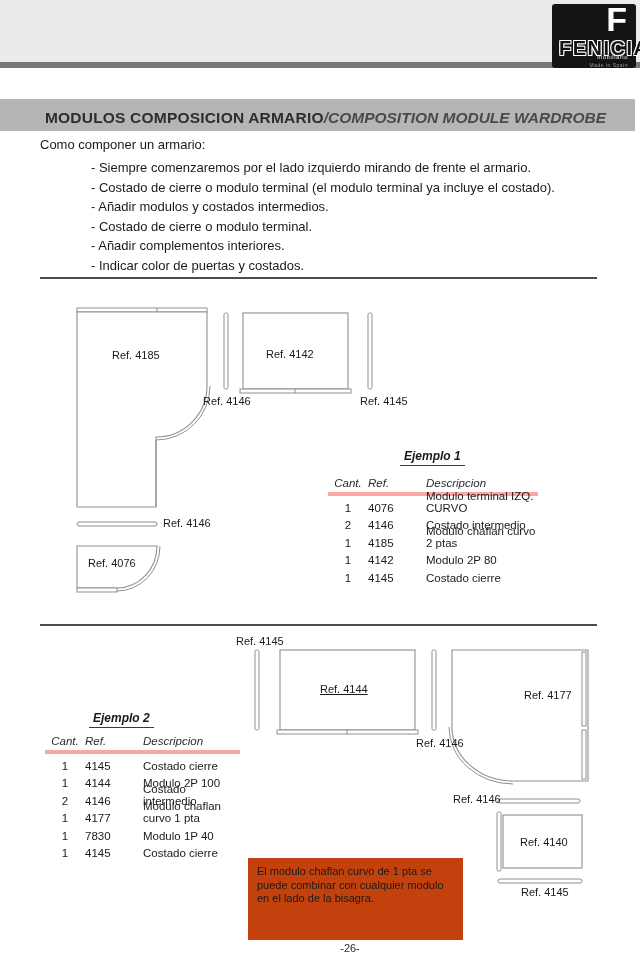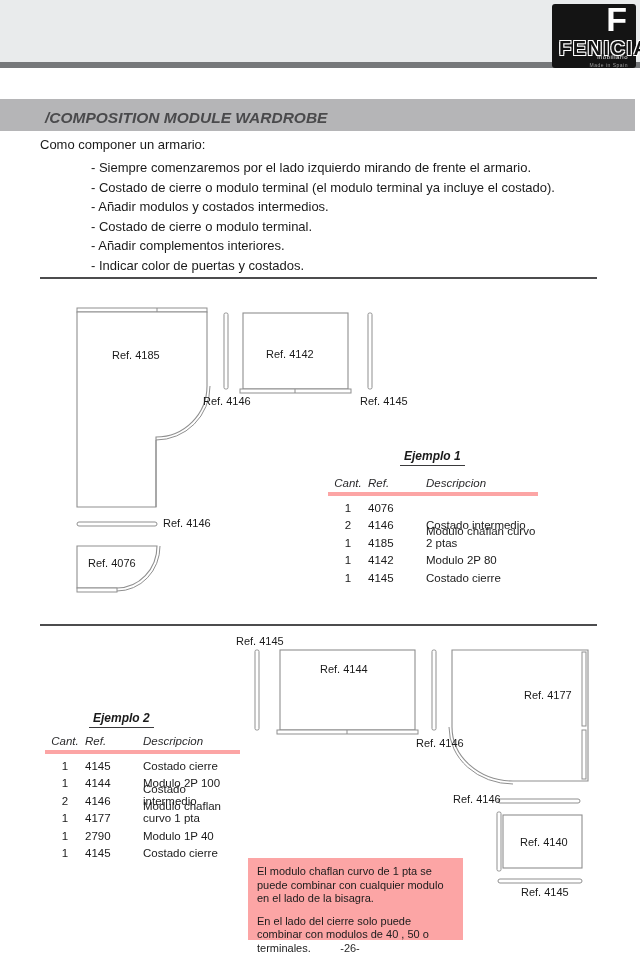--- a/index.html
+++ b/index.html
@@ -45,39 +45,40 @@
             padding:0 4px 2px 4px;color:#1a1a1a;}
   .reftable{font-size:11.5px;}
   .reftable .thead{display:flex;font-style:italic;color:#2a2a2c;border-bottom:4px solid #fca5a5;
                    padding-bottom:3px;}
   .reftable .trow{display:flex;height:17.5px;align-items:flex-end;}
   .reftable .c-cant{width:40px;text-align:center;flex:none;}
   .reftable .c-ref{width:52px;text-align:left;flex:none;}
   .reftable .c-desc{flex:1;text-align:left;padding-left:6px;}
 
   
-  .notebox{left:248px;top:858px;width:215px;height:82px;background:#fca5a5;box-sizing:border-box;
+  .notebox{left:248px;top:858px;width:215px;height:82px;background:#c2410c;box-sizing:border-box;
            padding:7px 9px;font-size:11px;line-height:13.5px;color:#1b1b1b;}
   .notebox .p2{margin-top:9px;}
 
   .pagenum{left:320px;top:942px;width:60px;text-align:center;font-size:11px;color:#2a2a2a;}
 </style>
 </head>
 <body>
 
 <div class="page">
 
   <div class="abs topband"></div>
   <div class="abs darkstrip"></div>
 
   <div class="abs banner banner1">
     <span class="es">ARMARIOS PUERTAS BATIENTES</span>
       <span class="sep"> / </span>
   </div>
   <div class="abs banner banner2">
+    <span class="es">MODULOS COMPOSICION ARMARIO</span>
       <span class="sep"> / </span>
       <span class="en">COMPOSITION MODULE WARDROBE</span>
   </div>
 
   <div class="abs logo">
     <span class="fglyph">F</span>
     <span class="brand">FENICIA</span>
     <span class="sub">mobiliario</span>
     <span class="made">Made in Spain</span>
   </div>
@@ -132,20 +133,21 @@
   <span class="abs ej-title" style="left:400px;top:449px;">Ejemplo 1</span>
   <div class="abs reftable" style="left:328px;top:477px;width:210px;">
     <div class="thead">
       <span class="c-cant">Cant.</span>
       <span class="c-ref">Ref.</span>
       <span class="c-desc">Descripcion</span>
     </div>
     <div class="trow">
       <span class="c-cant">1</span>
       <span class="c-ref">4076</span>
+      <span class="c-desc">Modulo terminal IZQ. CURVO</span>
     </div>
     <div class="trow">
       <span class="c-cant">2</span>
       <span class="c-ref">4146</span>
       <span class="c-desc">Costado intermedio</span>
     </div>
     <div class="trow">
       <span class="c-cant">1</span>
       <span class="c-ref">4185</span>
       <span class="c-desc">Modulo chaflan curvo 2 ptas</span>
@@ -187,21 +189,21 @@
 
     <g>
       <rect class="thin" x="267" y="182" width="4" height="59" rx="1.5"></rect>
       <rect class="panel" x="273" y="185" width="79" height="53"></rect>
     </g>
 
     <rect class="thin" x="268" y="249" width="84" height="4" rx="2"></rect>
   </svg>
 
   <span class="abs dlabel" style="left:236px;top:635px;">Ref. 4145</span>
-  <span class="abs dlabel" style="left:320px;top:663px;">Ref. 4144</span>
+  <span class="abs dlabel" style="left:320px;top:683px;text-decoration:underline;">Ref. 4144</span>
   <span class="abs dlabel" style="left:416px;top:737px;">Ref. 4146</span>
   <span class="abs dlabel" style="left:524px;top:689px;">Ref. 4177</span>
   <span class="abs dlabel" style="left:453px;top:793px;">Ref. 4146</span>
   <span class="abs dlabel" style="left:520px;top:836px;">Ref. 4140</span>
   <span class="abs dlabel" style="left:521px;top:886px;">Ref. 4145</span>
 
   <span class="abs ej-title" style="left:89px;top:711px;">Ejemplo 2</span>
   <div class="abs reftable" style="left:45px;top:735px;width:195px;">
     <div class="thead">
       <span class="c-cant">Cant.</span>
@@ -223,30 +225,29 @@
       <span class="c-ref">4146</span>
       <span class="c-desc">Costado intermedio</span>
     </div>
     <div class="trow">
       <span class="c-cant">1</span>
       <span class="c-ref">4177</span>
       <span class="c-desc">Modulo chaflan curvo 1 pta</span>
     </div>
     <div class="trow">
       <span class="c-cant">1</span>
-      <span class="c-ref">2790</span>
+      <span class="c-ref">7830</span>
       <span class="c-desc">Modulo 1P 40</span>
     </div>
     <div class="trow">
       <span class="c-cant">1</span>
       <span class="c-ref">4145</span>
       <span class="c-desc">Costado cierre</span>
     </div>
   </div>
 
   <div class="abs notebox">
     <div class="p1">El modulo chaflan curvo de 1 pta se puede combinar con cualquier modulo en el lado de la bisagra.</div>
-    <div class="p2">En el lado del cierre solo puede combinar con modulos de 40 , 50 o terminales.</div>
   </div>
 
   <div class="abs pagenum">-26-</div>
 
 </div>
 
 </body></html>

